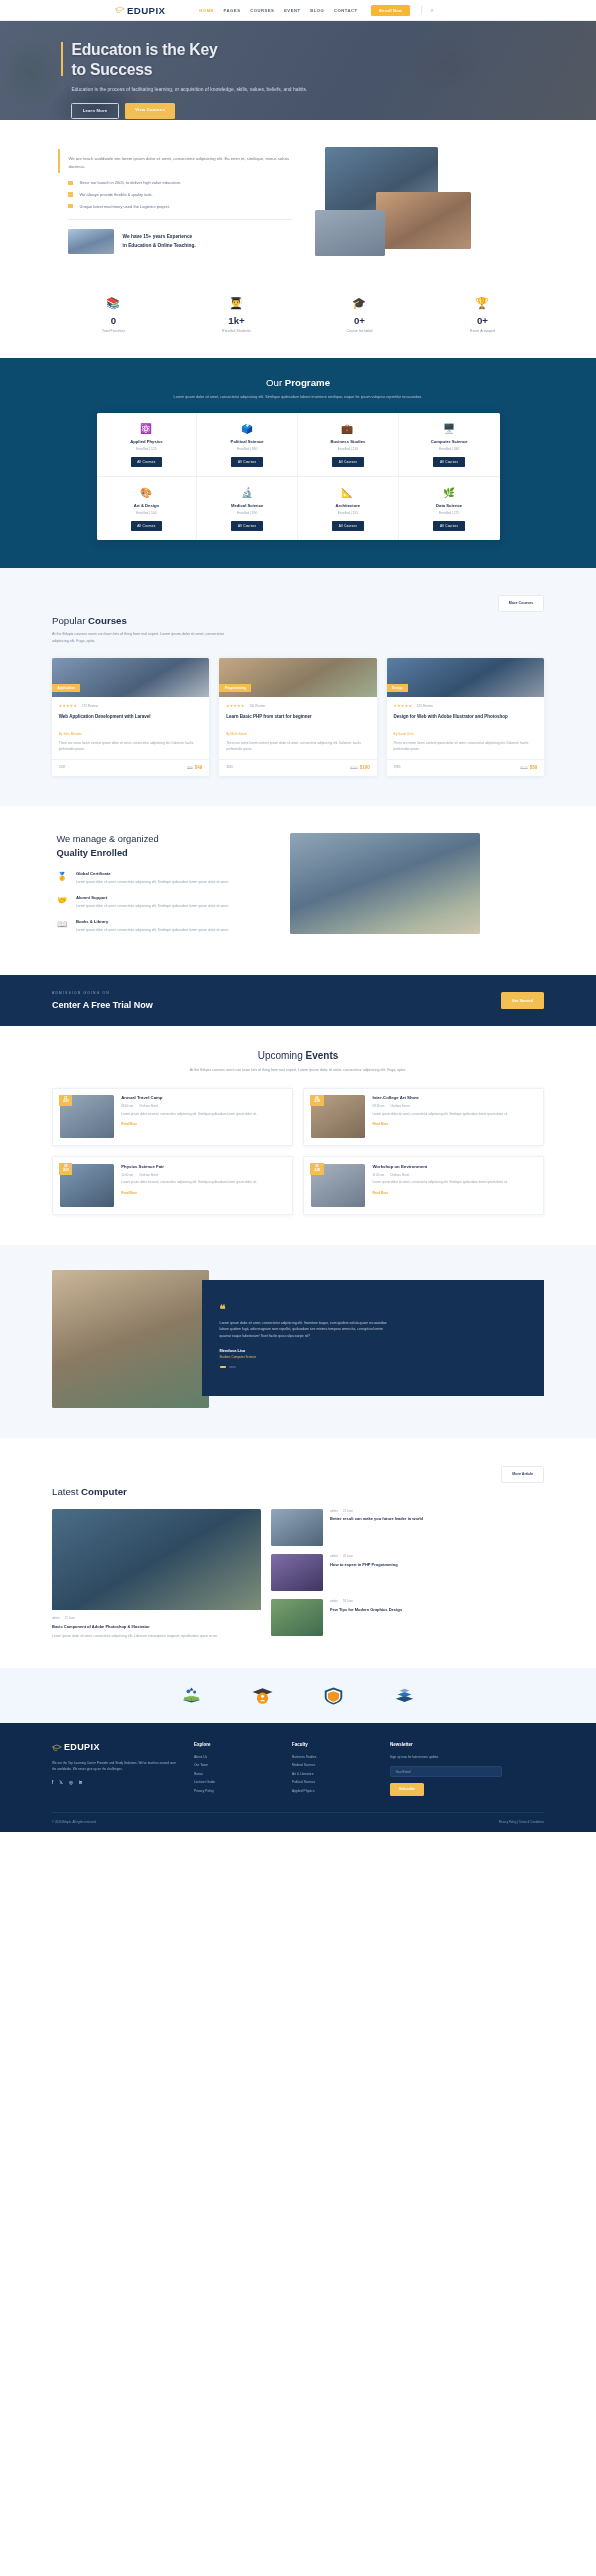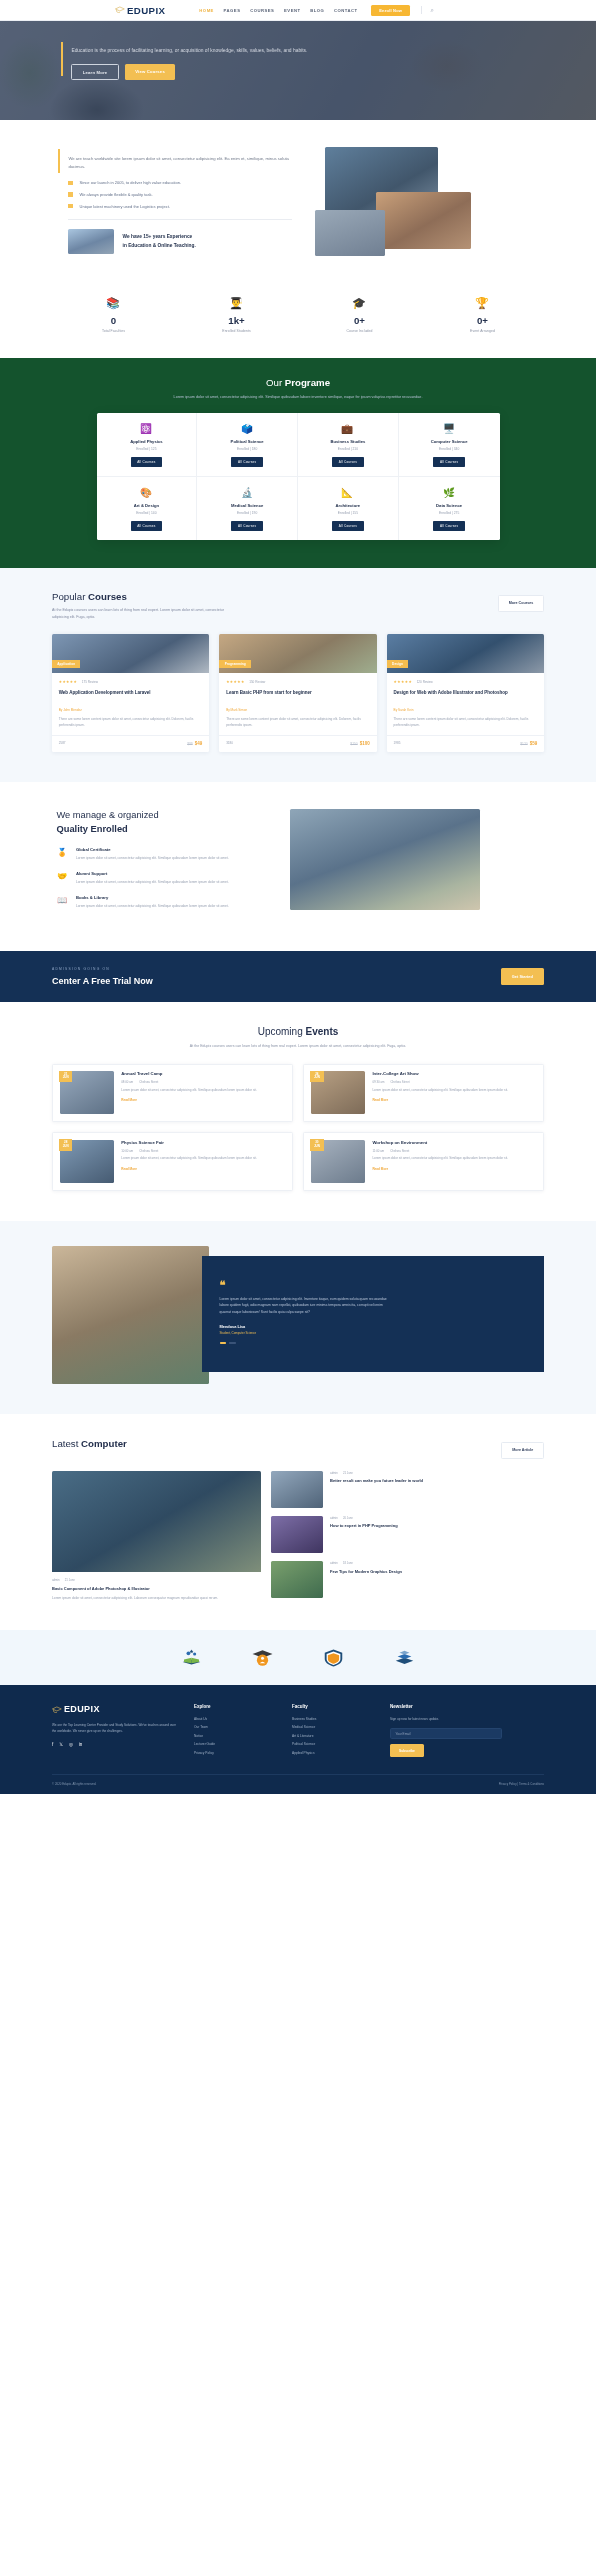--- a/index.html
+++ b/index.html
@@ -76,42 +76,42 @@
          background:linear-gradient(160deg,#9aa9b8,#707f92); }
 
   
   .stats { display:flex; padding:13.4px 0 25px; }
   .stat { flex:1; text-align:center; }
   .stat .ic { font-size:11.2px; color:#f3bd52; line-height:1; }
   .stat .num { margin-top:5.2px; font-size:9.7px; font-weight:bold; color:#23304d; }
   .stat .lbl { margin-top:3px; font-size:3.4px; color:#8b93a4; letter-spacing:0.1px; }
 
   
-  .program { background:#14532d; padding:19.4px 0 28px; position:relative; }
+  .program { background:#0c4a6e; padding:19.4px 0 28px; position:relative; }
   .program h2 { text-align:center; font-size:9.7px; color:#fff; font-weight:300; }
   .program h2 b { font-weight:bold; }
   .program .sub { margin:6px auto 0; width:313px; text-align:center;
                   font-size:3.7px; line-height:1.95; color:#b4c0d3; }
   .prog-panel { margin:12px auto 0; width:403px; background:#fff;
                 box-shadow:0 2.2px 10.4px rgba(0,0,0,.12); border-radius:1.5px;
                 display:grid; grid-template-columns:repeat(4,1fr); }
   .pcell { border-right:0.7px solid #eef1f5; border-bottom:0.7px solid #eef1f5;
            padding:10.4px 4.5px 9.7px; text-align:center; }
   .pcell:nth-child(4n) { border-right:none; }
   .pcell:nth-child(n+5) { border-bottom:none; }
   .pcell .pic { font-size:9.7px; line-height:1; }
   .pcell .pt { margin-top:6px; font-size:4.2px; font-weight:bold; color:#22304c; }
   .pcell .pe { margin-top:3px; font-size:3.3px; color:#98a1b2; }
   .pbtn { margin:5.2px auto 0; display:inline-block; background:#143055; color:#fff;
           font-size:3.1px; padding:3px 6.7px; border-radius:0.7px; letter-spacing:0.2px; }
 
   
   .courses { background:#f4f8fc; padding:22.4px 0 30px; }
   .sec-head { display:flex; align-items:flex-start; justify-content:space-between; }
-  .sec-head h2 { font-size:9.7px; font-weight:300; color:#24304d; }
+  .sec-head h2 { font-size:9.7px; font-weight:300; color:#24304d;margin-top:24px; }
   .sec-head h2 b { font-weight:bold; }
   .sec-head .sh-sub { margin-top:5.2px; font-size:3.6px; line-height:1.9; color:#8089a0; width:186px;}
   .more-btn { background:#fff; border:0.7px solid #e6ebf2; color:#33415f; font-size:3.7px;
               padding:5.2px 9.7px; border-radius:1.5px; font-weight:bold; margin-top:4.5px; }
   .course-grid { margin-top:13.4px; display:grid; grid-template-columns:repeat(3,1fr); gap:10.4px; }
   .ccard { background:#fff; border-radius:1.5px; overflow:hidden; box-shadow:0 0.7px 4.5px rgba(20,40,80,.07); }
   .cimg { height:39px; position:relative; }
   .cimg.a { background:linear-gradient(150deg,#7e97b4,#4a5f79 60%,#b0b9c3); }
   .cimg.b { background:linear-gradient(150deg,#c5a883,#8a7b63 55%,#9fae8f); }
   .cimg.c { background:linear-gradient(150deg,#5b7ea3,#33506e 55%,#8c99a8); }
@@ -261,20 +261,24 @@
       <div class="divider-v"></div>
       <div class="search-ic">⌕</div>
     </div>
   </div>
 
   <div class="hero">
     <div class="hero-bg"></div>
     <div class="hero-ov"></div>
     <div class="hero-inner">
       <div class="hero-bar"></div>
+      <h1>
+        <span>Educaton is the Key</span><br>
+        <span>to Success</span>
+      </h1>
       <p>Education is the process of facilitating learning, or acquisition of knowledge, skills, values, beliefs, and habits.</p>
       <div class="hero-btns">
         <div class="btn-ghost">Learn More</div>
         <div class="btn-amber">View Courses</div>
       </div>
     </div>
   </div>
 
   <div class="about">
     <div class="container about-grid">

